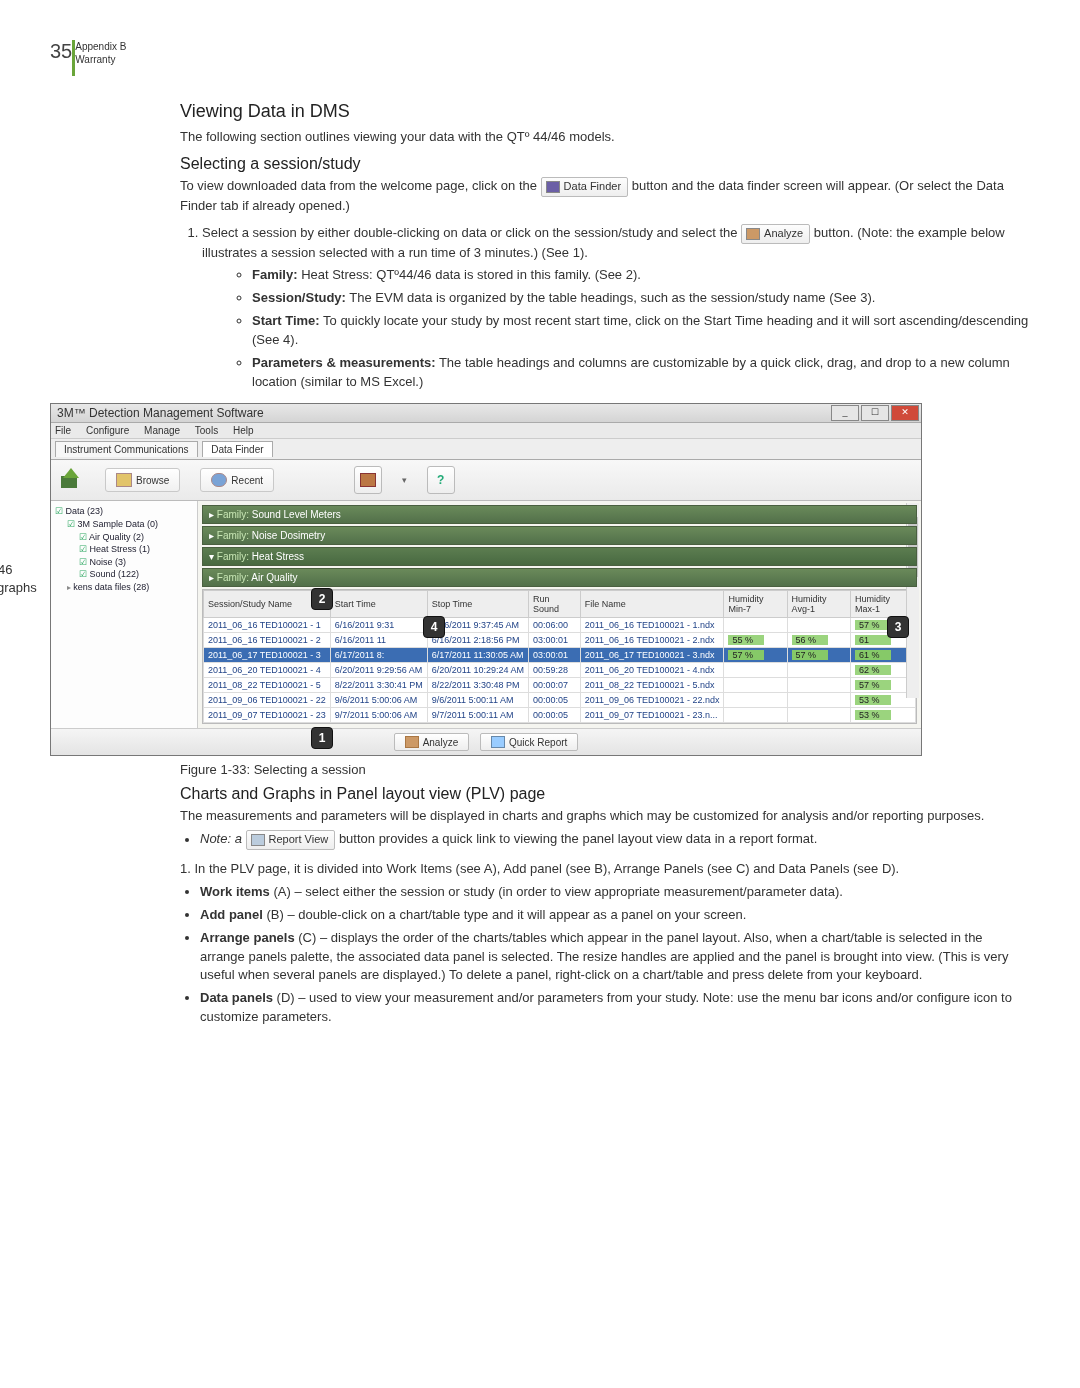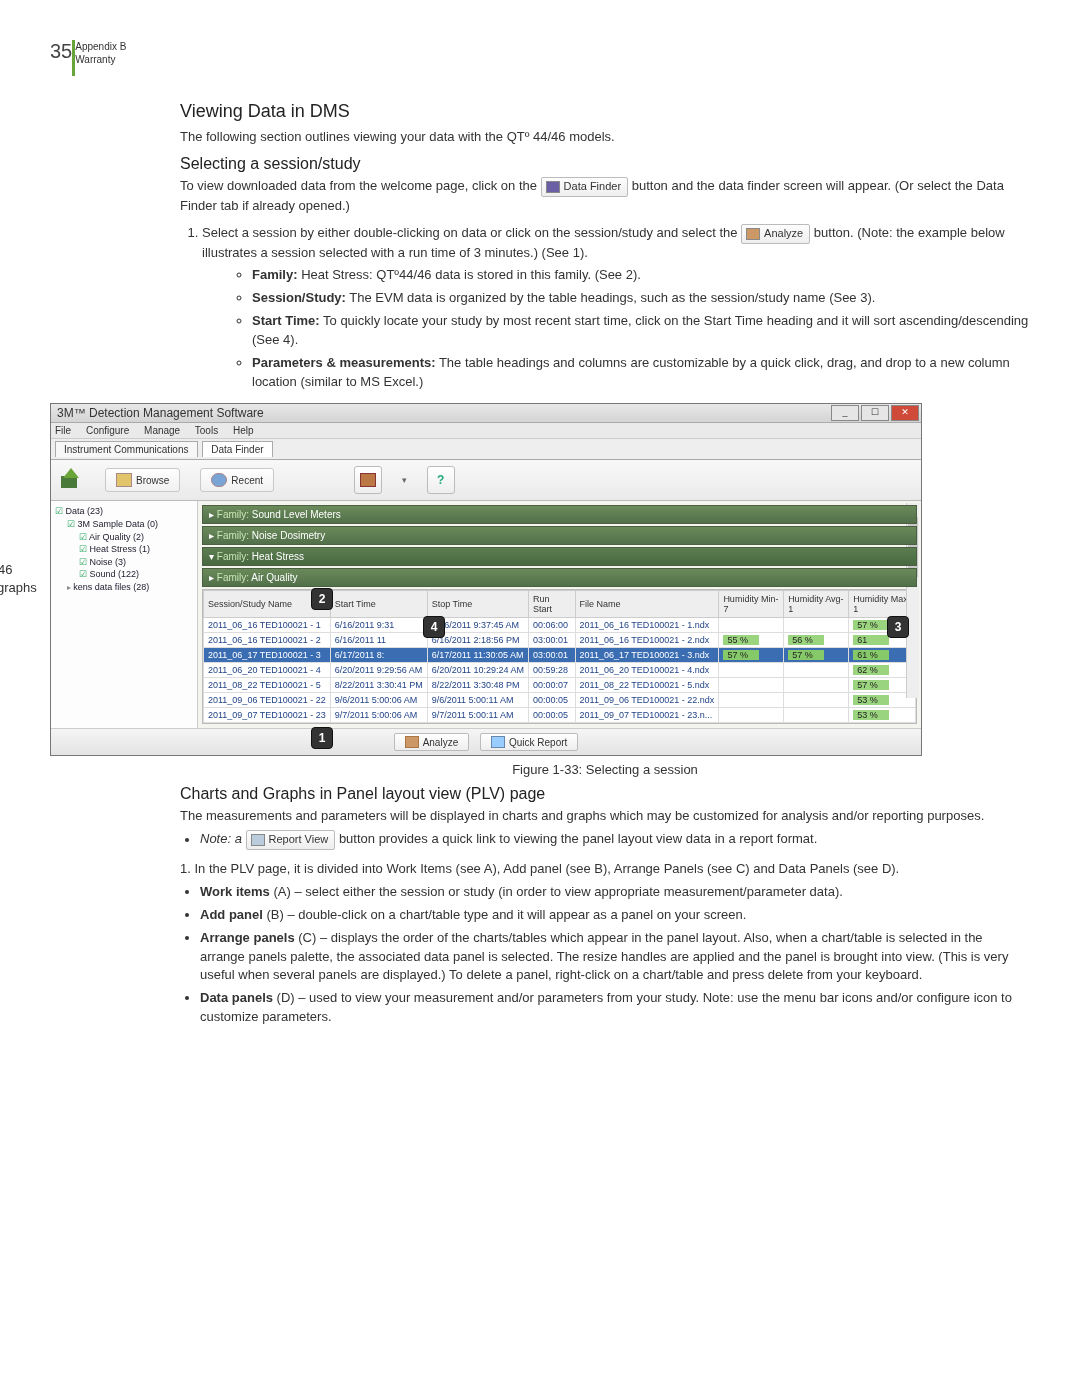--- a/index.html
+++ b/index.html
@@ -54,21 +54,21 @@
     content: "";
     position: absolute;
     left: 4px; top: 3px;
     width: 12px; height: 10px;
     background: #9cc;
     border: 1px solid #888;
   }
   .inline-btn.purple::before { background: #6b5fa6; }
   .inline-btn.chart::before { background: #c96; }
   .inline-btn.report::before { background: #bcd; }
-  .figcap { text-align: center; margin: 6px 0 6px; }
+  .figcap { text-align: left; margin: 6px 0 6px; }
   .note-i { font-style: italic; }
   .bold { font-weight: bold; }
 
   
   .shot-wrap {
     position: relative;
     margin: 12px 0 4px -160px;
   }
   .side-annot {
     position: absolute;
@@ -309,21 +309,21 @@
         <div class="famrow open">▾ <span class="famlabel">Family:</span> <span class="famname">Heat Stress</span></div>
         <div class="famrow">▸ <span class="famlabel">Family:</span> <span class="famname">Air Quality</span></div>
 
         <div class="tablewrap">
           <table class="data">
             <thead>
                 <tr>
               <th>Session/Study Name</th>
               <th>Start Time</th>
               <th>Stop Time</th>
-              <th>Run Start</th>
+              <th>Run Sound</th>
               <th>File Name</th>
               <th>Humidity Min-7</th>
               <th>Humidity Avg-1</th>
               <th>Humidity Max-1</th>
             </tr>
               </thead>
             <tbody id="tbody">
                 <tr>
                   <td>2011_06_16 TED100021 - 1</td>
                   <td>6/16/2011 9:31</td>

